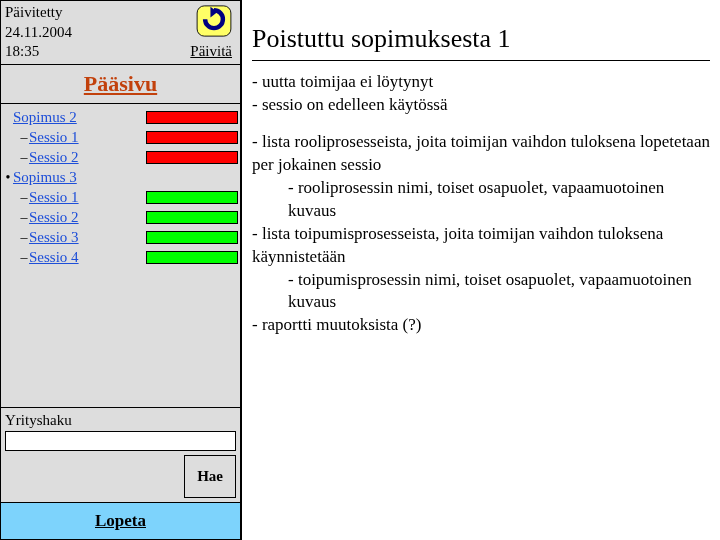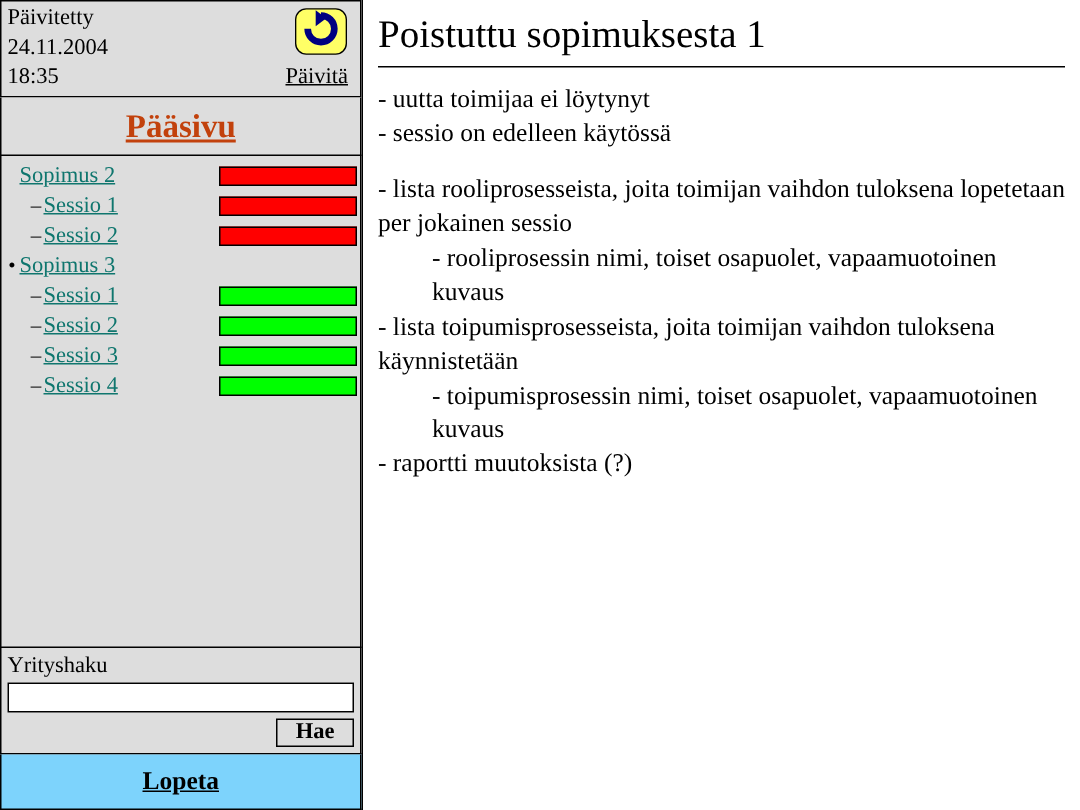--- a/index.html
+++ b/index.html
@@ -9,33 +9,33 @@
 .header-box{border:1px solid #000;background:#ddd;display:flex;padding:2px 4px}
 .header-left{flex:1}
 .header-left div{font-size:15px;line-height:1.3}
 .header-right{display:flex;flex-direction:column;align-items:flex-end;justify-content:space-between;padding:2px 4px}
 .refresh-icon{width:36px;height:32px}
 .paasivu-box{border:1px solid #000;border-top:none;background:#ddd;padding:6px;text-align:center}
 .paasivu-box a{font-weight:bold;text-decoration:underline;color:#c2410c;font-size:22px}
 .tree-box{border:1px solid #000;border-top:none;background:#ddd;flex:1;padding:4px 2px;font-size:15px}
 .tree-row{display:flex;align-items:center;height:20px}
 .bullet{width:10px;text-align:center;font-size:14px}
-.tree-link{text-decoration:underline;color:#0f766e;white-space:nowrap}
+.tree-link{text-decoration:underline;color:#1d4ed8;white-space:nowrap}
 .lvl0 .tree-link{margin-left:0}
 .lvl1{padding-left:16px}
 .lvl2{padding-left:16px}
 .bar{height:13px;border:1px solid #000;margin-left:auto;flex-shrink:0}
 .search-box{border:1px solid #000;border-top:none;background:#ddd;padding:4px}
 .search-box .lbl{font-size:15px;margin-bottom:2px}
 .search-input{width:100%;height:20px;border:1px solid #000;background:#fff;font-size:14px;padding:0 2px}
 .hae-row{display:flex;justify-content:flex-end;margin-top:4px}
-.hae-btn{border:1px solid #000;background:#ddd;padding:0 12px;font-family:inherit;font-size:15px;font-weight:bold;cursor:pointer}
+.hae-btn{border:1px solid #000;background:#ddd;padding:12px 12px;font-family:inherit;font-size:15px;font-weight:bold;cursor:pointer}
 .lopeta-box{border:1px solid #000;border-top:none;background:#7dd3fc;padding:8px;text-align:center}
 .lopeta-box a{font-weight:bold;text-decoration:underline;color:#000;font-size:17px}
-.main{flex:1;padding:8px 10px}
+.main{flex:1;padding:24px 10px}
 .main h1{font-size:26px;font-weight:normal;margin-bottom:6px}
 .main hr{border:none;border-top:1px solid #000;margin-bottom:10px}
 .content{font-size:17px;line-height:1.35}
 .content .blk{margin-bottom:14px}
 .content .line{display:block}
 .ind1{padding-left:36px}
 </style>
 </head>
 <body>
 

